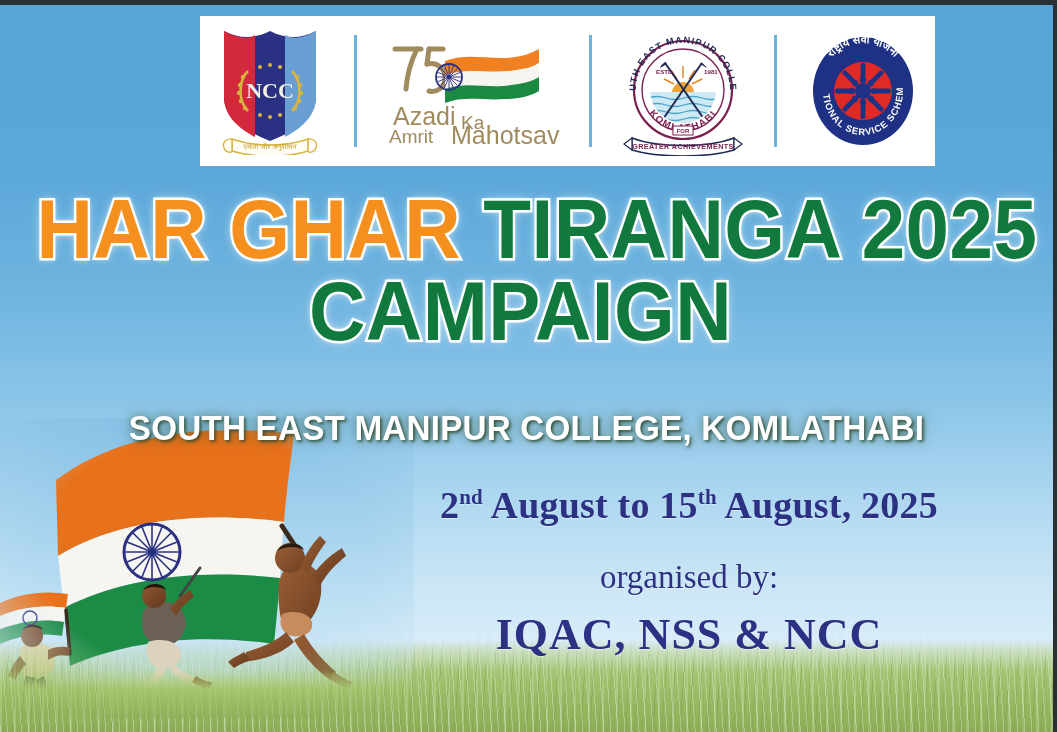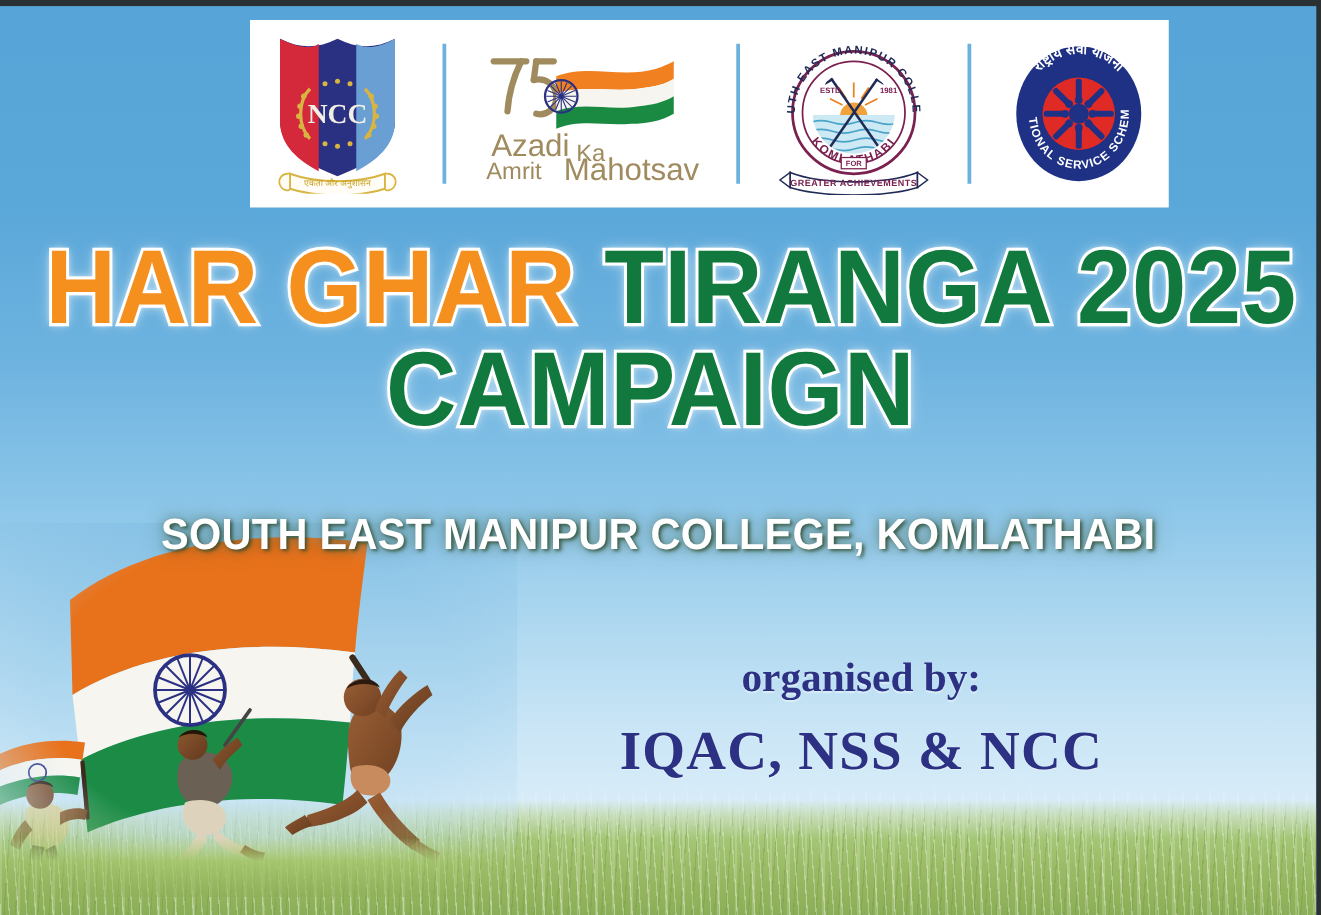--- a/index.html
+++ b/index.html
@@ -195,23 +195,23 @@
     white-space: nowrap;
     letter-spacing: 0.2px;
     text-shadow: 0 1px 1px rgba(255,255,255,0.45);
   }
   .date-line sup {
     font-size: 0.55em;
     vertical-align: super;
     line-height: 0;
   }
   .organised-by {
-    margin-top: 42px;
+    margin-top: 32px;
     font-size: 33px;
-    font-weight: 700;
+    font-weight: 400;
     text-shadow: 0 1px 1px rgba(255,255,255,0.45);
   }
   .organisers {
     margin-top: 13px;
     font-size: 44px;
     font-weight: 700;
     letter-spacing: 1px;
     text-shadow: 0 1px 1px rgba(255,255,255,0.45);
   }
 </style>
@@ -549,20 +549,21 @@
   </div>
 
   <div class="headline">
     <div class="headline-line"><span class="tk-orange">HAR GHAR </span><span class="tk-green">TIRANGA 2025</span></div>
     <div class="headline-line second tk-green">CAMPAIGN</div>
   </div>
 
   <div class="college-name">SOUTH EAST MANIPUR COLLEGE, KOMLATHABI</div>
 
   <div class="right-block">
+    <div class="date-line"><span>2</span><sup>nd</sup><span> August to </span><span>15</span><sup>th</sup><span> August, 2025</span></div>
     <div class="organised-by">organised by:</div>
     <div class="organisers">IQAC, NSS &amp; NCC</div>
   </div>
 
   <div class="grass-tips"></div>
   <div class="grass-field"></div>
 
 </div>
 
 </body></html>

